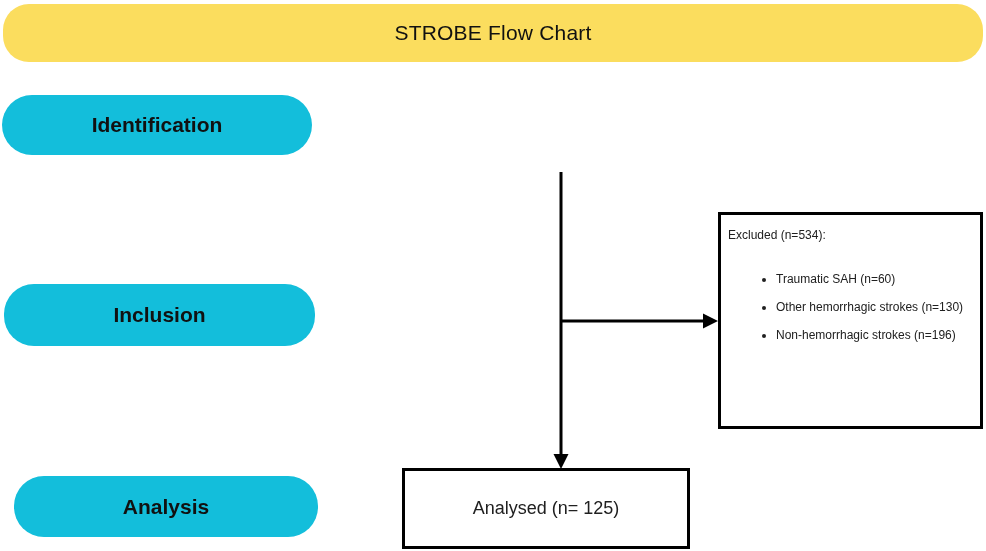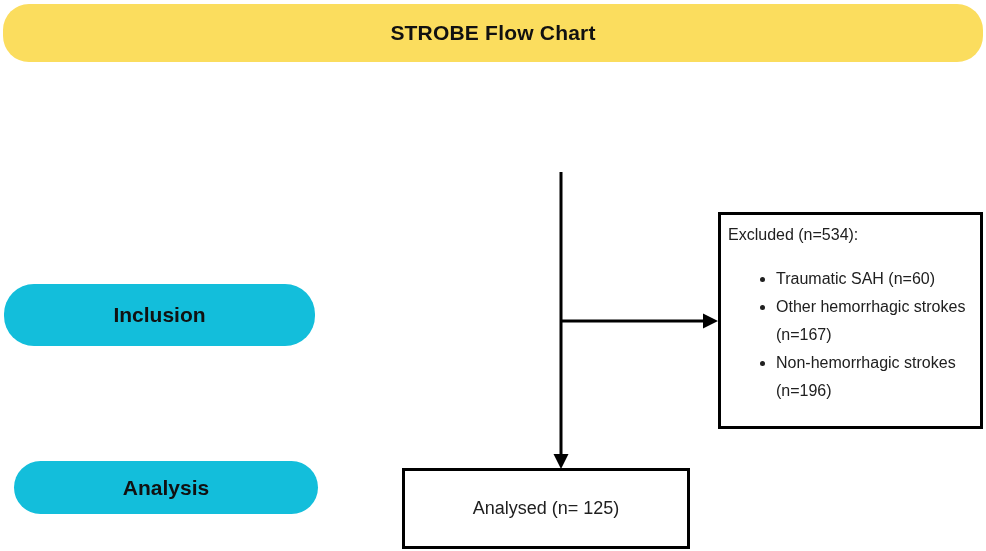--- a/index.html
+++ b/index.html
@@ -20,58 +20,58 @@
     left: 3px; top: 4px;
     width: 980px; height: 58px;
     background: var(--banner, #FBDD5E);
     border-radius: 26px;
     display: flex;
     align-items: center;
     justify-content: center;
   }
   .banner-title {
     font-size: 21px;
-    font-weight: 700;
+    font-weight: 400;
     color: #111111;
     letter-spacing: 0.2px;
   }
   .pill {
     position: absolute;
     background: var(--stage-pill, #13BEDB);
     border-radius: 30px;
     display: flex;
     align-items: center;
     justify-content: center;
     font-size: 21px;
     font-weight: 700;
     color: #111111;
   }
   .pill-identification { left: 2px;  top: 95px;  width: 310px; height: 60px; }
   .pill-inclusion      { left: 4px;  top: 284px; width: 311px; height: 62px; align-items: center; }
-  .pill-analysis       { left: 14px; top: 461px; width: 304px; height: 53px; }
+  .pill-analysis       { left: 14px; top: 476px; width: 304px; height: 61px; }
   .flowbox {
     position: absolute;
     background: #ffffff;
     border: 3px solid var(--border, #000000);
     box-sizing: border-box;
     color: var(--text, #202020);
   }
   .box-database {
     left: 335px; top: 93px;
     width: 452px; height: 80px;
     display: flex;
     align-items: center;
     justify-content: center;
     font-size: 18px;
   }
   .box-excluded {
     left: 718px; top: 212px;
     width: 265px; height: 217px;
     padding: 6px 5px 0 7px;
-    font-size: 16px;
+    font-size: 12px;
     line-height: 28px;
   }
   .excluded-list {
     margin: 16px;
     padding: 0 0 0 32px;
     width: 192px;
   }
   .excluded-list li {
     margin: 0;
     padding: 0;
@@ -93,33 +93,36 @@
 </style>
 </head>
 <body>
 
 <div class="canvas">
 
   <div class="banner">
     <span class="banner-title">STROBE Flow Chart</span>
   </div>
 
+  <div class="pill pill-identification">
+    <span>Identification</span>
+  </div>
   <div class="pill pill-inclusion">
     <span>Inclusion</span>
   </div>
   <div class="pill pill-analysis">
     <span>Analysis</span>
   </div>
 
 
   <div class="flowbox box-excluded">
     <div>Excluded (n=534):</div>
     <ul class="excluded-list">
       <li>Traumatic SAH (n=60)</li>
-      <li>Other hemorrhagic strokes (n=167)</li>
+      <li>Other hemorrhagic strokes (n=130)</li>
       <li>Non-hemorrhagic strokes (n=196)</li>
     </ul>
   </div>
 
   <div class="flowbox box-analysed">
     <span>Analysed (n= 125)</span>
   </div>
 
   <svg class="arrows" viewBox="0 0 986 551" xmlns="http://www.w3.org/2000/svg">
     <g>

